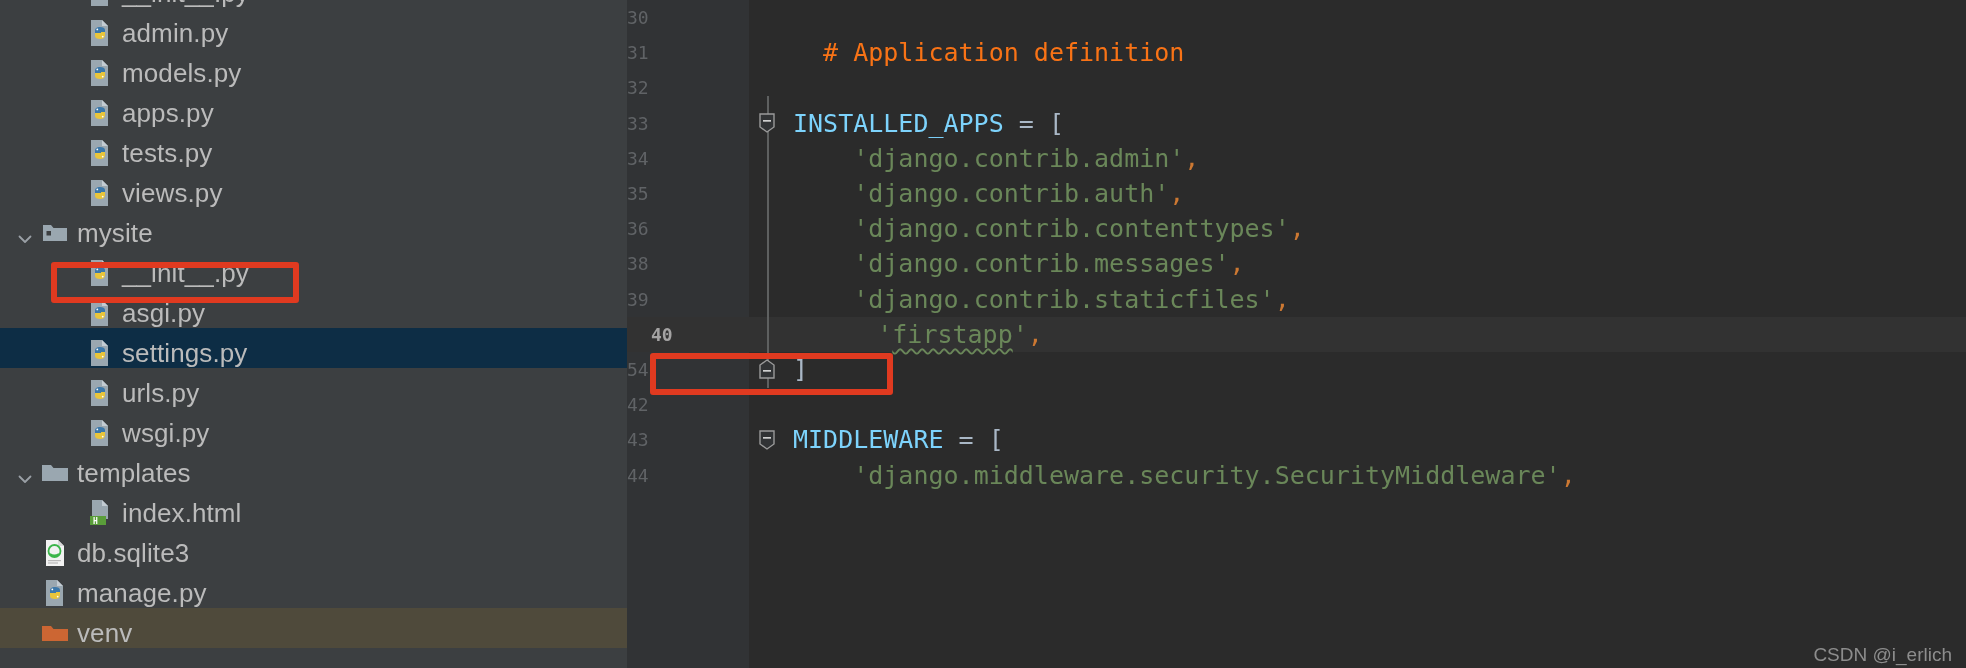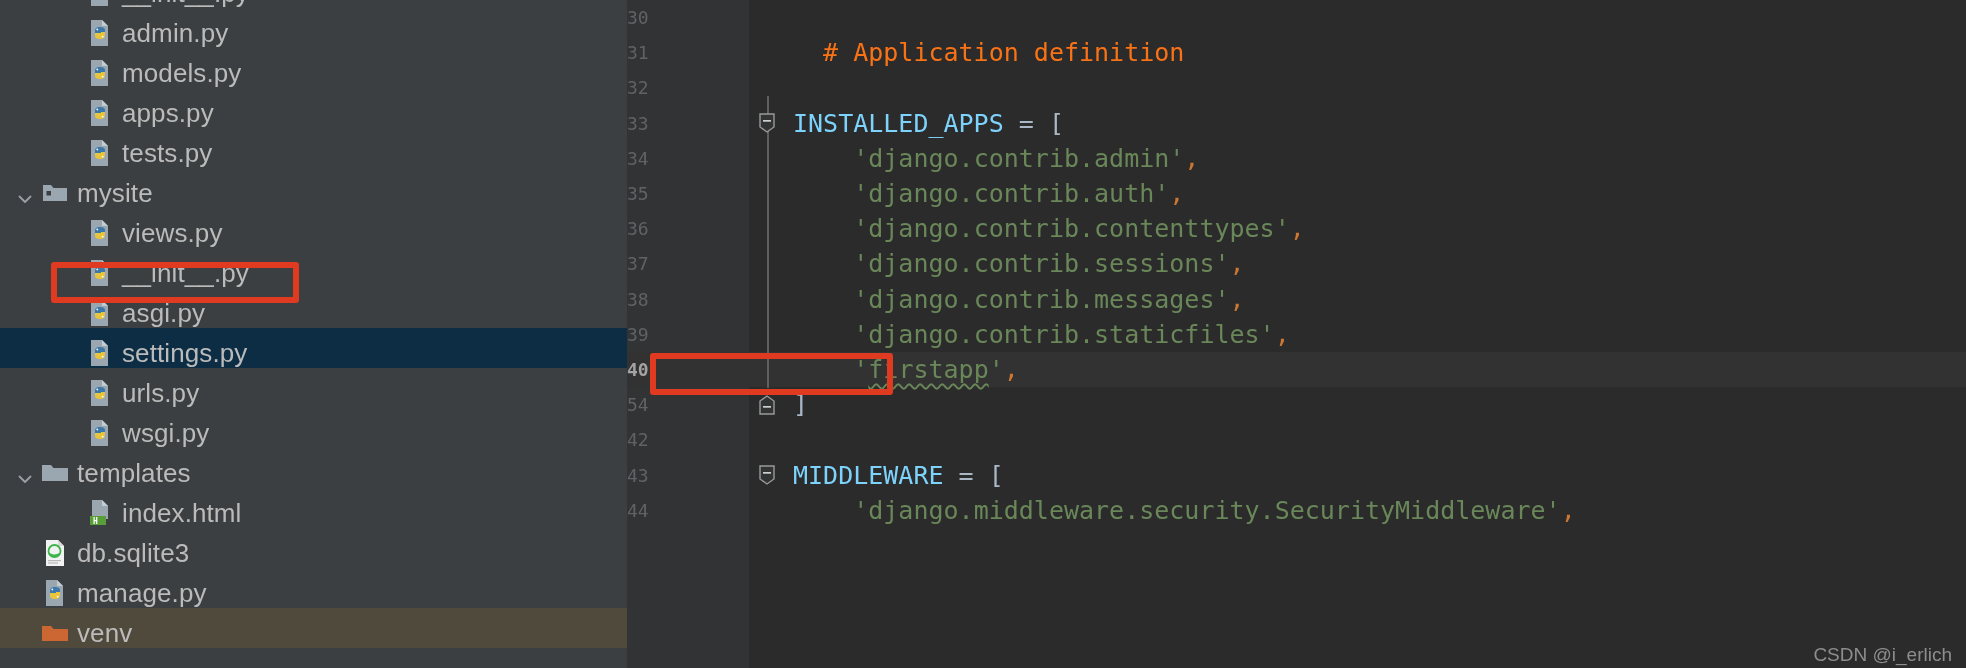--- a/index.html
+++ b/index.html
@@ -111,21 +111,21 @@
 
   .code-line {
     position: relative;
     height: 35.2px;
     display: flex;
     align-items: center;
     white-space: pre;
     font-family: "DejaVu Sans Mono", monospace;
     font-size: 25px;
   }
-  .code-line.current { background: #323232; }
+  .code-line.current { background: #323232; padding-left: 24px; }
 
   .lineno {
     position: relative;
     z-index: 2;
     flex: 0 0 122px;
     width: 122px;
     text-align: left;
     padding-right: 26px;
     box-sizing: border-box;
     color: #606366;
@@ -272,47 +272,47 @@
               <path d="M6 2 h11 l6 6 v20 h-17 z" fill="#9aa7b0"></path>
               <path d="M17 2 l6 6 h-6 z" fill="#c3ccd3"></path>
               <path d="M10 13 c0-3 2-4 5-4 c3 0 5 1 5 3 v3 h-6 v1 h-4 z" fill="#3c78aa"></path>
               <path d="M20 17 c0 3-2 4-5 4 c-3 0-5-1-5-3 v-3 h6 v-1 h4 z" fill="#e8c53c"></path>
               <circle cx="12.3" cy="11.4" r="0.9" fill="#ffffff"></circle>
               <circle cx="17.7" cy="18.6" r="0.9" fill="#ffffff"></circle>
             </svg>
           </span>
           <span class="row-label">tests.py</span>
         </div>
+        <div class="tree-row d2">
+          <span class="arrow blank"></span>
+          <span class="row-icon">
+            <svg width="30" height="30" viewBox="0 0 30 30">
+              <path d="M6 2 h11 l6 6 v20 h-17 z" fill="#9aa7b0"></path>
+              <path d="M17 2 l6 6 h-6 z" fill="#c3ccd3"></path>
+              <path d="M10 13 c0-3 2-4 5-4 c3 0 5 1 5 3 v3 h-6 v1 h-4 z" fill="#3c78aa"></path>
+              <path d="M20 17 c0 3-2 4-5 4 c-3 0-5-1-5-3 v-3 h6 v-1 h4 z" fill="#e8c53c"></path>
+              <circle cx="12.3" cy="11.4" r="0.9" fill="#ffffff"></circle>
+              <circle cx="17.7" cy="18.6" r="0.9" fill="#ffffff"></circle>
+            </svg>
+          </span>
+          <span class="row-label">views.py</span>
+        </div>
         <div class="tree-row d1">
           <span class="arrow">
             <svg width="18" height="18" viewBox="0 0 18 18">
               <path d="M3.5 6.5 L9 12 L14.5 6.5" fill="none" stroke="#9aa0a6" stroke-width="1.8" stroke-linecap="round" stroke-linejoin="round"></path>
             </svg>
           </span>
           <span class="row-icon">
             <svg width="30" height="30" viewBox="0 0 30 30">
               <path d="M3 7 h8 l2.5 3 h13.5 v13 h-24 z" fill="#9aa7b0"></path>
               <rect x="6.5" y="13" width="4.5" height="4.5" fill="#3c3f41"></rect>
             </svg>
           </span>
           <span class="row-label">mysite</span>
-        </div>
-        <div class="tree-row d2">
-          <span class="arrow blank"></span>
-          <span class="row-icon">
-            <svg width="30" height="30" viewBox="0 0 30 30">
-              <path d="M6 2 h11 l6 6 v20 h-17 z" fill="#9aa7b0"></path>
-              <path d="M17 2 l6 6 h-6 z" fill="#c3ccd3"></path>
-              <path d="M10 13 c0-3 2-4 5-4 c3 0 5 1 5 3 v3 h-6 v1 h-4 z" fill="#3c78aa"></path>
-              <path d="M20 17 c0 3-2 4-5 4 c-3 0-5-1-5-3 v-3 h6 v-1 h4 z" fill="#e8c53c"></path>
-              <circle cx="12.3" cy="11.4" r="0.9" fill="#ffffff"></circle>
-              <circle cx="17.7" cy="18.6" r="0.9" fill="#ffffff"></circle>
-            </svg>
-          </span>
-          <span class="row-label">views.py</span>
         </div>
         <div class="tree-row d2">
           <span class="arrow blank"></span>
           <span class="row-icon">
             <svg width="30" height="30" viewBox="0 0 30 30">
               <path d="M6 2 h11 l6 6 v20 h-17 z" fill="#9aa7b0"></path>
               <path d="M17 2 l6 6 h-6 z" fill="#c3ccd3"></path>
               <path d="M10 13 c0-3 2-4 5-4 c3 0 5 1 5 3 v3 h-6 v1 h-4 z" fill="#3c78aa"></path>
               <path d="M20 17 c0 3-2 4-5 4 c-3 0-5-1-5-3 v-3 h6 v-1 h4 z" fill="#e8c53c"></path>
               <circle cx="12.3" cy="11.4" r="0.9" fill="#ffffff"></circle>
@@ -450,21 +450,20 @@
         <div class="code-line"><span class="lineno">30</span><span class="foldcol"></span><span class="codetext"></span></div>
         <div class="code-line"><span class="lineno">31</span><span class="foldcol"></span><span class="codetext"><span>  </span><span class="tok-comment"># Application definition</span></span></div>
         <div class="code-line"><span class="lineno">32</span><span class="foldcol"></span><span class="codetext"></span></div>
         <div class="code-line"><span class="lineno">33</span><span class="foldcol"><svg width="20" height="22" viewBox="0 0 20 22">
               <path d="M3 2 h14 v13 l-7 5 l-7 -5 z" fill="#313335" stroke="#9a9a9a" stroke-width="1.4"></path>
               <rect x="6" y="8" width="8" height="1.7" fill="#cfcfcf"></rect>
             </svg></span><span class="codetext"><span class="tok-const">INSTALLED_APPS</span><span> = </span><span class="tok-bracket">[</span></span></div>
         <div class="code-line"><span class="lineno">34</span><span class="foldcol"></span><span class="codetext"><span>    </span><span class="tok-str">'django.contrib.admin'</span><span class="tok-comma">,</span></span></div>
         <div class="code-line"><span class="lineno">35</span><span class="foldcol"></span><span class="codetext"><span>    </span><span class="tok-str">'django.contrib.auth'</span><span class="tok-comma">,</span></span></div>
         <div class="code-line"><span class="lineno">36</span><span class="foldcol"></span><span class="codetext"><span>    </span><span class="tok-str">'django.contrib.contenttypes'</span><span class="tok-comma">,</span></span></div>
-        <div class="code-line"><span class="lineno">37</span><span class="foldcol"></span><span class="codetext"><span>    </span><span class="tok-str">'django.contrib.sessions'</span><span class="tok-comma">,</span></span></div>
         <div class="code-line"><span class="lineno">38</span><span class="foldcol"></span><span class="codetext"><span>    </span><span class="tok-str">'django.contrib.messages'</span><span class="tok-comma">,</span></span></div>
         <div class="code-line"><span class="lineno">39</span><span class="foldcol"></span><span class="codetext"><span>    </span><span class="tok-str">'django.contrib.staticfiles'</span><span class="tok-comma">,</span></span></div>
         <div class="code-line current"><span class="lineno">40</span><span class="foldcol"></span><span class="codetext"><span>    </span><span class="tok-str">'</span><span class="tok-str squiggle">firstapp</span><span class="tok-str">'</span><span class="tok-comma">,</span></span></div>
         <div class="code-line"><span class="lineno">54</span><span class="foldcol"><svg width="20" height="22" viewBox="0 0 20 22">
               <path d="M3 20 h14 v-13 l-7 -5 l-7 5 z" fill="#313335" stroke="#9a9a9a" stroke-width="1.4"></path>
               <rect x="6" y="12" width="8" height="1.7" fill="#cfcfcf"></rect>
             </svg></span><span class="codetext"><span class="tok-bracket">]</span></span></div>
         <div class="code-line"><span class="lineno">42</span><span class="foldcol"></span><span class="codetext"></span></div>
         <div class="code-line"><span class="lineno">43</span><span class="foldcol"><svg width="20" height="22" viewBox="0 0 20 22">
               <path d="M3 2 h14 v13 l-7 5 l-7 -5 z" fill="#313335" stroke="#9a9a9a" stroke-width="1.4"></path>

